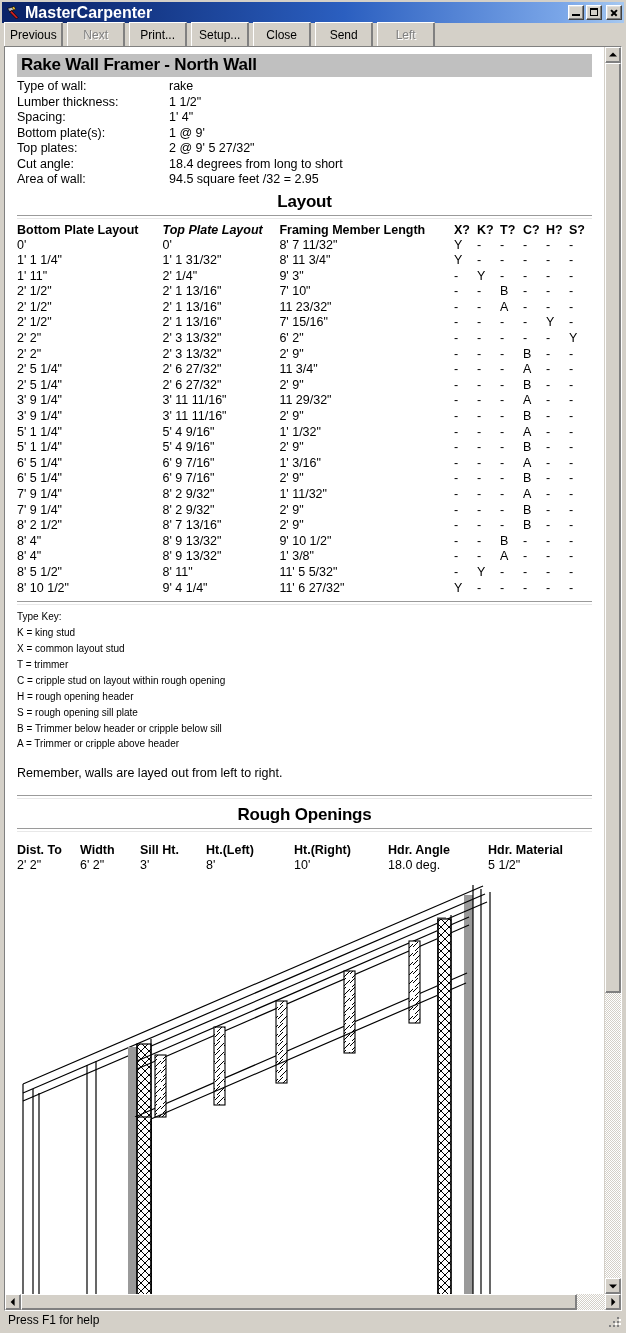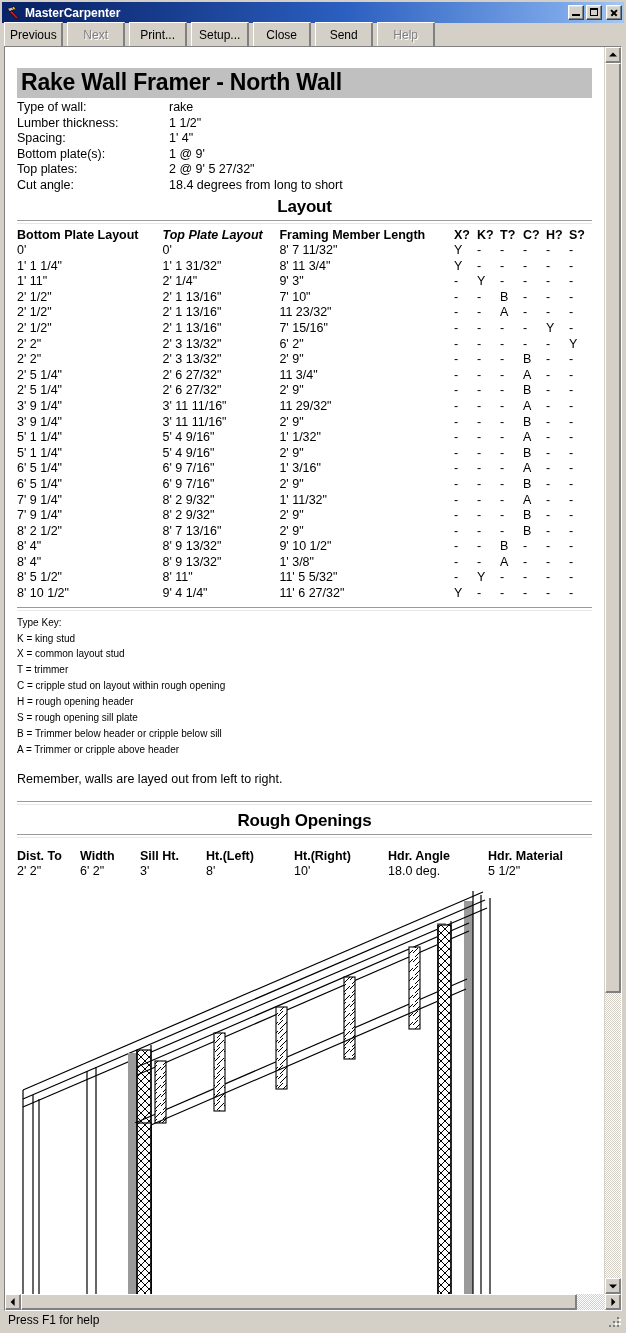--- a/index.html
+++ b/index.html
@@ -22,21 +22,21 @@
     height:21px;flex:0 0 21px;
     background:linear-gradient(to right,#0a246a 0%,#0a246a 6%,#2b5fc0 55%,#7aa6e8 90%,#a6c8f0 100%);
     display:flex;align-items:center;
     padding:0 2px 0 3px;
     box-sizing:border-box;
   }
   .title-icon{
     width:16px;height:16px;flex:0 0 16px;position:relative;margin-right:4px;
   }
   .title-text{
-    color:#fff;font-weight:bold;font-size:12px;
+    color:#fff;font-weight:bold;font-size:16px;
     font-family:"Liberation Sans", sans-serif;
     letter-spacing:0px;flex:1 1 auto;white-space:nowrap;overflow:hidden;
   }
   .winbtns{display:flex;gap:2px;align-items:center;}
   .winbtn{
     width:16px;height:15px;
     background:#d4d0c8;
     border:1px solid;
     border-color:#ffffff #404040 #404040 #ffffff;
     box-shadow:inset -1px -1px 0 #808080, inset 1px 1px 0 #dfdfdf;
@@ -154,23 +154,23 @@
     flex:0 0 14px;width:14px;height:14px;position:relative;align-self:flex-end;margin-bottom:2px;
   }
   .grip i{position:absolute;display:block;}
   .grip i.w{background:#fff;}
   .grip i.g{background:#808080;}
 
   
   .doc{padding:0 12px 0 12px;color:#000;}
   .banner{
     background:#c0c0c0;
-    font-size:23px;font-weight:bold;
+    font-size:17px;font-weight:bold;
     padding:1px 4px 2px 4px;
-    margin:21px 0 0 0;
+    margin:7px 0 0 0;
     font-family:"Liberation Sans", sans-serif;
     letter-spacing:-0.2px;
   }
   .specs{margin-top:2px;}
   .spec-row{display:flex;font-size:12.5px;line-height:15.5px;}
   .spec-k{width:152px;flex:0 0 152px;}
   .spec-v{flex:1 1 auto;}
   .h2{
     text-align:center;font-weight:bold;font-size:17px;
     margin:4px 0 2px 0;letter-spacing:-0.2px;
@@ -232,21 +232,21 @@
     </div>
   </div>
 
   <div class="toolbar">
     <div class="tbtn">Previous</div>
     <div class="tbtn disabled">Next</div>
     <div class="tbtn">Print...</div>
     <div class="tbtn">Setup...</div>
     <div class="tbtn">Close</div>
     <div class="tbtn">Send</div>
-    <div class="tbtn disabled">Help</div>
+    <div class="tbtn disabled">Left</div>
   </div>
 
   <div class="client">
     <div class="doc-row">
       <div class="page">
         <div class="doc">
 
           <div class="banner">Rake Wall Framer - North Wall</div>
 
           <div class="specs">
@@ -266,20 +266,24 @@
                 <div class="spec-k">Bottom plate(s):</div>
                 <div class="spec-v">1 @ 9'</div>
               </div>
             <div class="spec-row">
                 <div class="spec-k">Top plates:</div>
                 <div class="spec-v">2 @ 9' 5 27/32"</div>
               </div>
             <div class="spec-row">
                 <div class="spec-k">Cut angle:</div>
                 <div class="spec-v">18.4 degrees from long to short</div>
+              </div>
+            <div class="spec-row">
+                <div class="spec-k">Area of wall:</div>
+                <div class="spec-v">94.5 square feet /32 = 2.95</div>
               </div>
           </div>
 
           <div class="h2">Layout</div>
           <div class="rule"></div>
 
           <table class="layout">
             <thead>
               <tr>
                 <th class="c-bot">Bottom Plate Layout</th>

